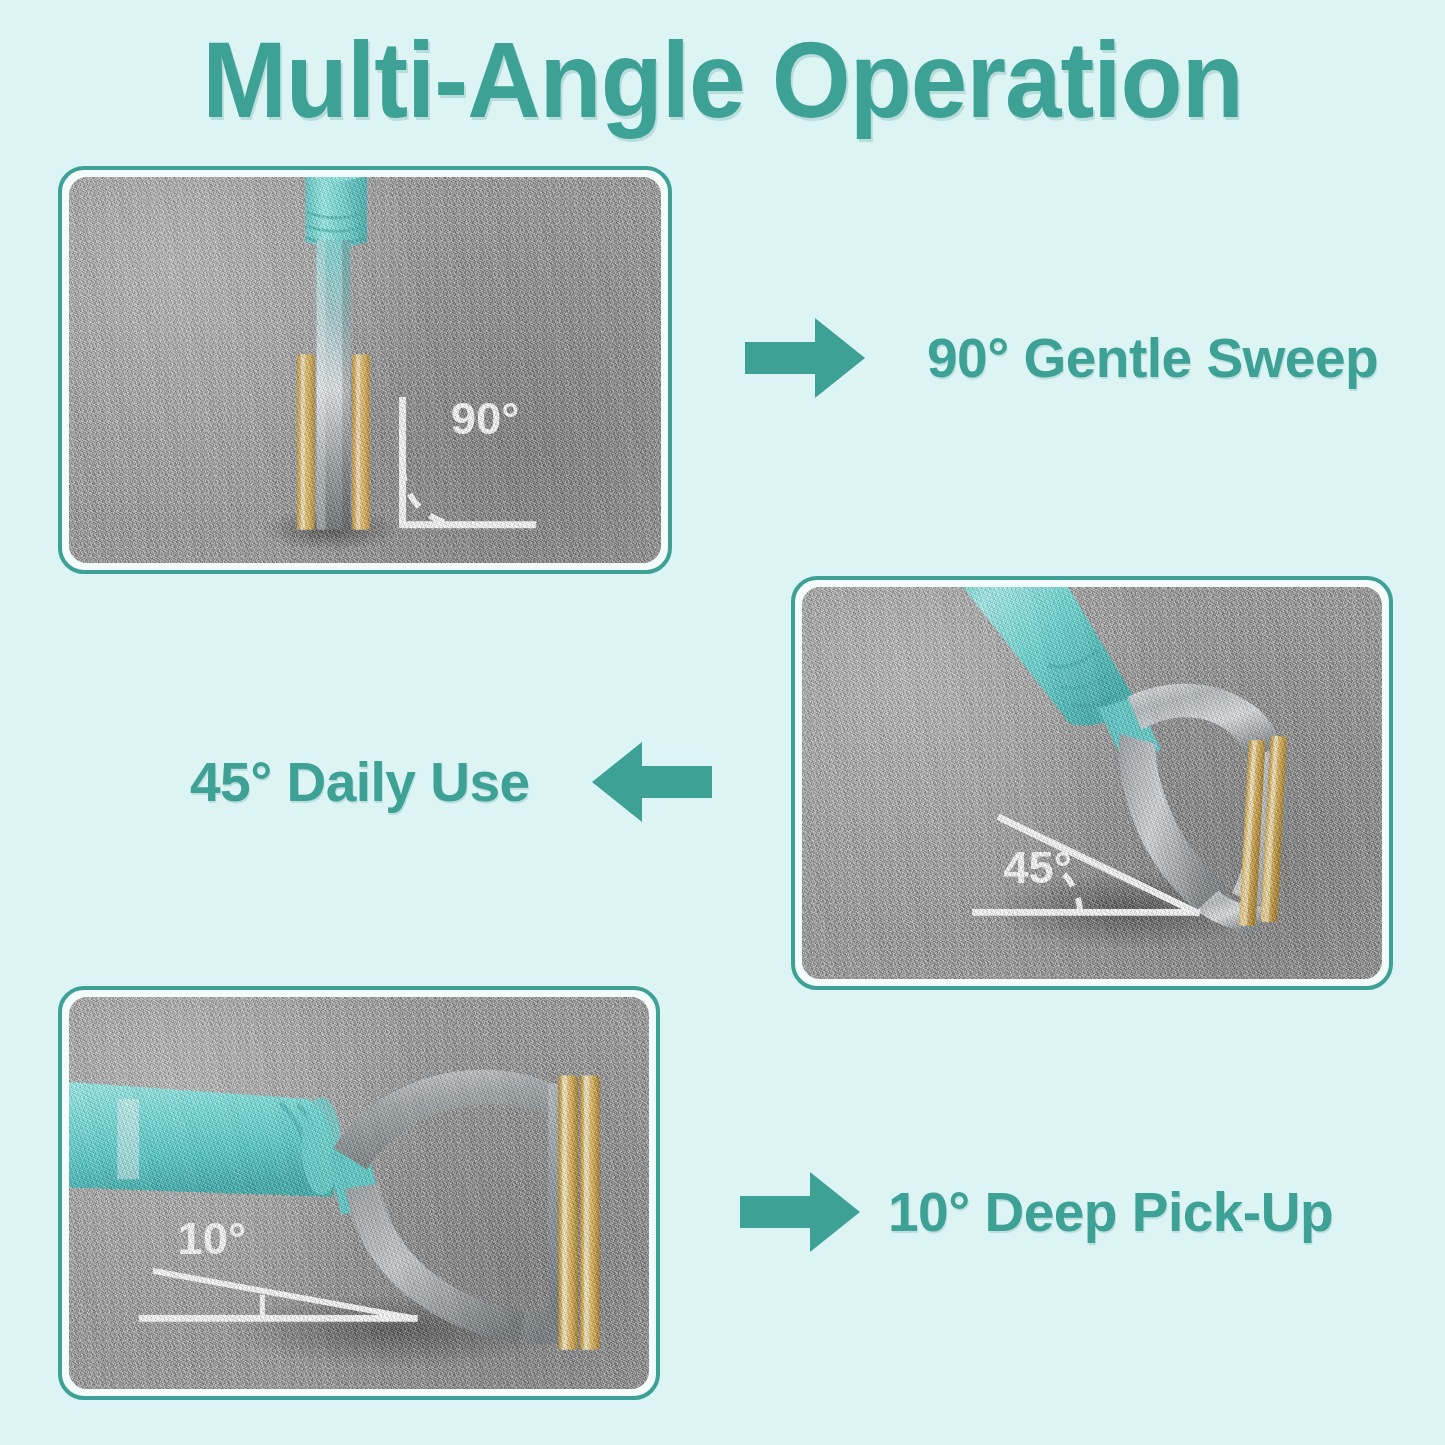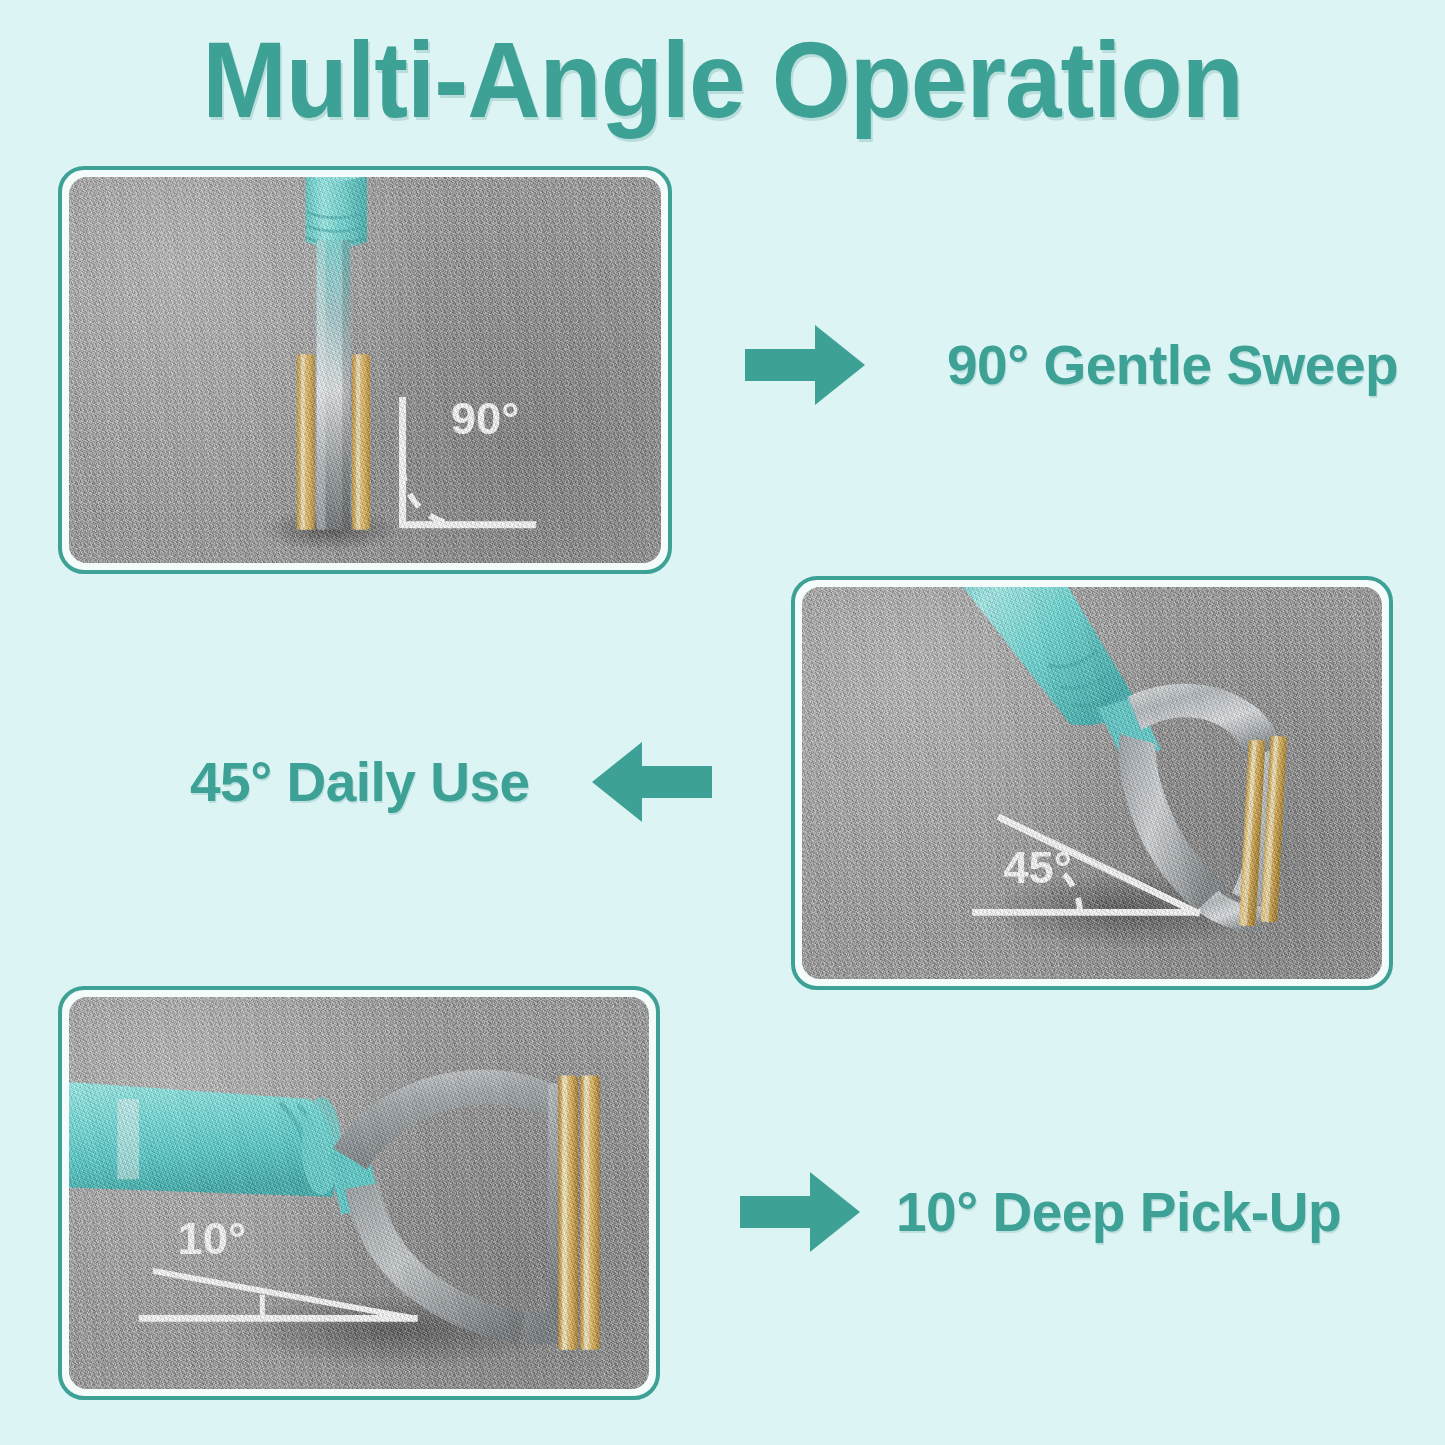--- a/index.html
+++ b/index.html
@@ -98,28 +98,28 @@
   }
   .caption-text {
     font-size: 55px;
     font-weight: bold;
     color: #3da195;
     white-space: nowrap;
     letter-spacing: -0.5px;
     text-shadow: 1px 2px 0 rgba(80,150,145,0.22);
   }
 
-  #row-90 { left: 745px; top: 323px; gap: 20px; }
+  #row-90 { left: 745px; top: 316px; }
   #row-90 .caption-text { margin-left: 62px; }
 
   #row-45 { left: 190px; top: 740px; }
   #row-45 .caption-text { margin-right: 62px; text-align: right; }
 
   #row-10 { left: 740px; top: 1170px; }
-  #row-10 .caption-text { margin-left: 36px; }
+  #row-10 .caption-text { margin-left: 28px; }
 </style>
 </head>
 <body>
 
 <div id="page">
 
   <div class="title">Multi-Angle Operation</div>
 
   <div class="panel" id="panel-90">
     <div class="photo">

